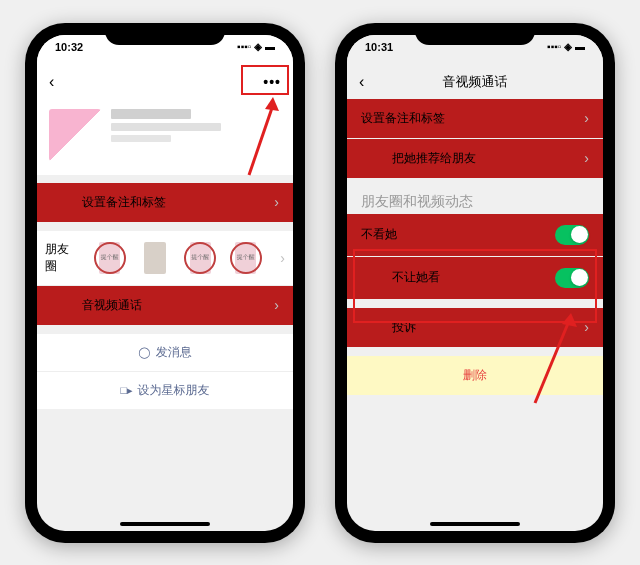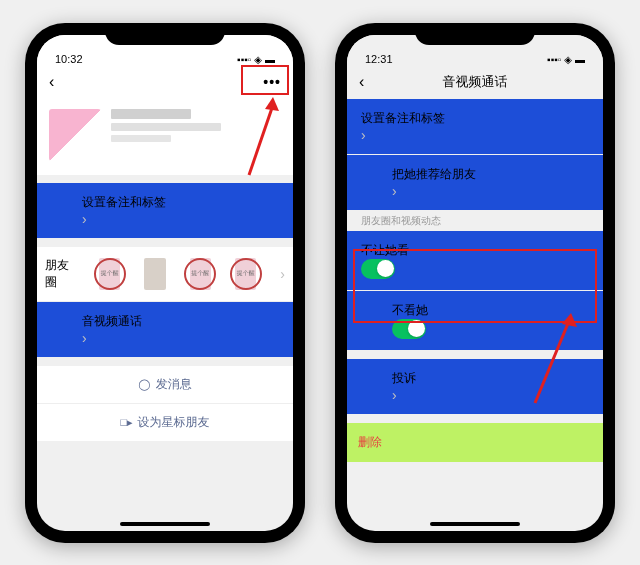--- a/index.html
+++ b/index.html
@@ -39,24 +39,24 @@
       height: 22px;
       background: #000;
       border-radius: 0 0 14px 14px;
       z-index: 100;
     }
     .status-bar {
       height: 30px;
       background: #fff;
       display: flex;
       justify-content: space-between;
-      align-items: flex-end;
+      align-items: flex-start;
       padding: 6px 18px 0;
       font-size: 11px;
-      font-weight: 400;
+      font-weight: 700;
     }
     .phone:nth-child(2) .status-bar { background: #f0f0f0; }
     .status-right { display: flex; gap: 3px; align-items: center; }
     .signal, .wifi, .battery { font-size: 10px; }
     .nav-bar {
       height: 34px;
       background: #fff;
       display: flex;
       align-items: center;
       justify-content: space-between;
@@ -104,27 +104,27 @@
     .blur-line {
       height: 10px;
       background: #d0d0d0;
       margin-bottom: 4px;
       border-radius: 1px;
     }
     .blur-line.w1 { width: 80px; }
     .blur-line.w2 { width: 110px; height: 8px; background: #e0e0e0; }
     .blur-line.w3 { width: 60px; height: 7px; background: #e5e5e5; }
     .list-item {
-      background: #1d4ed8;
+      background: #b91c1c;
       padding: 11px 14px;
       display: flex;
       justify-content: space-between;
+      align-items: center;
       font-size: 12px;
       border-bottom: 0.5px solid #eee;
-      flex-direction: column;
     }
     .list-item:last-child { border-bottom: none; padding-left: 45px; }
     .section { margin-top: 8px; background: #fff; }
     .section .list-item { border-bottom: 0.5px solid #f0f0f0; }
     .chevron { color: #c0c0c0; font-size: 14px; }
     .moments-row {
       background: #fff;
       padding: 10px 8px;
       display: flex;
       align-items: center;
@@ -183,32 +183,32 @@
       width: 17px;
       height: 17px;
       background: #fff;
       border-radius: 50%;
       top: 1.5px;
       box-shadow: 0 1px 3px rgba(0,0,0,0.2);
     }
     .toggle.on::after { right: 1.5px; }
     .toggle.off::after { left: 1.5px; }
     .delete-btn {
-      text-align: left;
+      text-align: center;
       padding: 11px;
       font-size: 12px;
       color: #e64340;
-      background: #bef264;
+      background: #fef9c3;
       margin-top: 8px;
       font-family: Liberation Mono, monospace;
     }
     .hint-above {
-      font-size: 10px;
+      font-size: 14px;
       color: #999;
-      padding: 3px 14px 3px;
+      padding: 14px 14px 3px;
     }
     .home-indicator {
       position: absolute;
       bottom: 5px;
       left: 50%;
       transform: translateX(-50%);
       width: 90px;
       height: 4px;
       background: #000;
       border-radius: 2px;
@@ -282,21 +282,21 @@
     </div>
 
     <div class="home-indicator"></div>
   </div>
 </div>
 
 <div class="phone">
   <div class="notch"></div>
   <div class="screen">
     <div class="status-bar">
-      <span>12:31</span>
+      <span>10:31</span>
       <span class="status-right">
         <span class="signal">▪▪▪▫</span>
         <span class="wifi">◈</span>
         <span class="battery">▬</span>
       </span>
     </div>
     <div class="nav-bar">
       <span class="back-icon">‹</span>
       <span class="nav-title">音视频通话</span>
       <span></span>
@@ -310,25 +310,25 @@
       <div class="list-item">
         <span>把她推荐给朋友</span>
         <span class="chevron">›</span>
       </div>
     </div>
 
 
     <div class="hint-above">朋友圈和视频动态</div>
     <div class="section" style="margin-top:0; position:relative;">
       <div class="list-item">
+        <span>不看她</span>
+        <div class="toggle on"></div>
+      </div>
+      <div class="list-item">
         <span>不让她看</span>
-        <div class="toggle on"></div>
-      </div>
-      <div class="list-item">
-        <span>不看她</span>
         <div class="toggle on"></div>
       </div>
     </div>
 
     <div class="highlight-box" style="top:214px; left:6px; right:6px; height:74px;"></div>
     <svg class="arrow" style="top:276px; right:24px; width:50px; height:95px;">
       <line x1="6" y1="92" x2="40" y2="10" stroke="#e02020" stroke-width="3"></line>
       <polygon points="42,2 48,16 33,13" fill="#e02020"></polygon>
     </svg>
 

